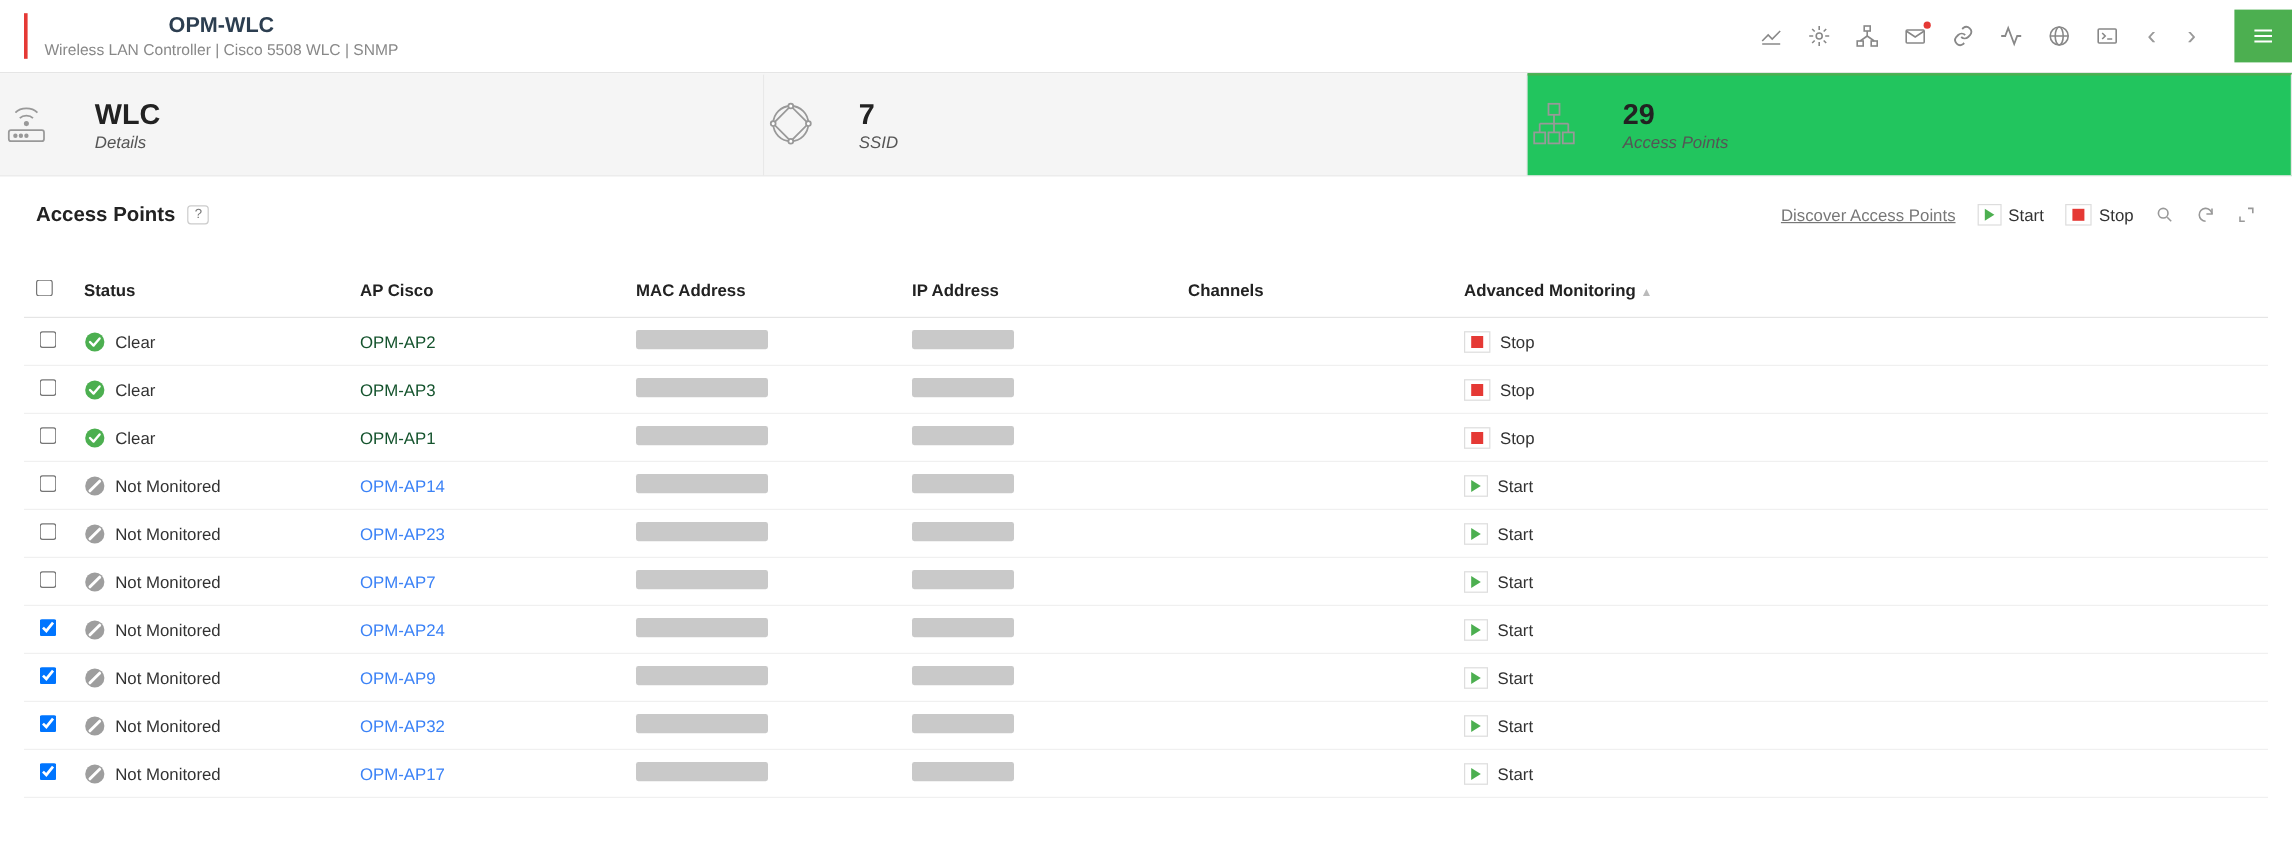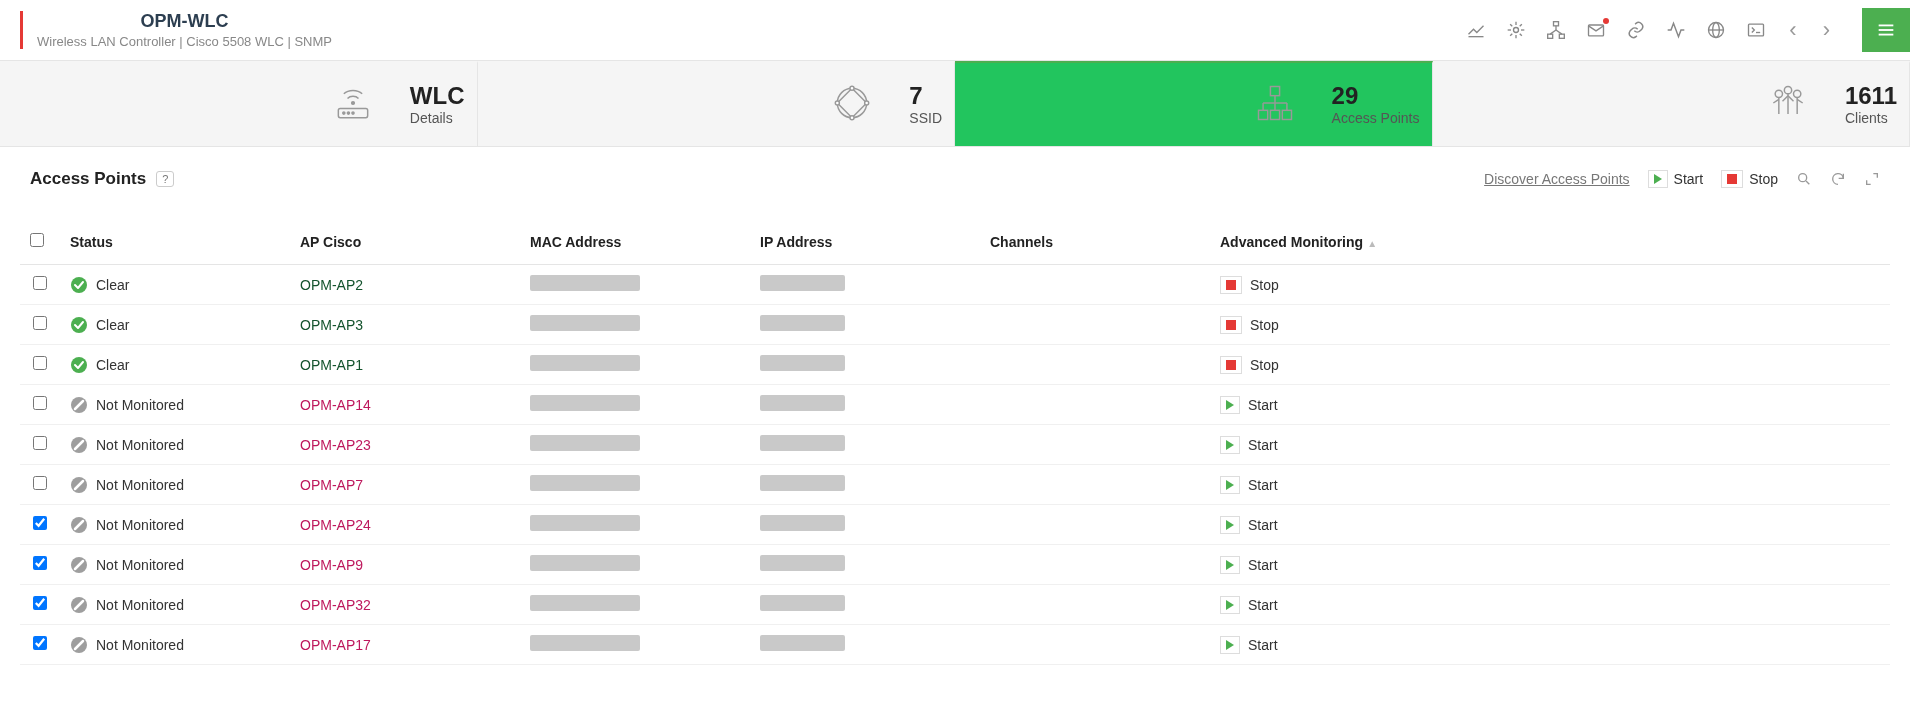--- a/index.html
+++ b/index.html
@@ -16,27 +16,27 @@
     .toolbar { display: flex; align-items: center; gap: 18px; margin-right: 0; }
     .toolbar-icon { color: #888; cursor: pointer; display: flex; align-items: center; justify-content: center; width: 22px; height: 22px; position: relative; }
     .toolbar-icon svg { width: 20px; height: 20px; }
     .mail-dot { position: absolute; top: -1px; right: -2px; width: 6px; height: 6px; border-radius: 50%; background: #e53935; }
     .nav-chevron { color: #999; font-size: 22px; cursor: pointer; padding: 0 4px; }
     .hamburger-btn { background: #4caf50; color: #fff; width: 48px; height: 44px; display: flex; align-items: center; justify-content: center; cursor: pointer; margin-left: 10px; }
     .hamburger-btn svg { width: 22px; height: 22px; stroke: #fff; }
 
     
     .stat-tabs { display: flex; border-bottom: 1px solid #e5e5e5; }
-    .stat-tab { flex: 1; display: flex; align-items: center; justify-content: flex-end; gap: 35px; padding: 18px 12px; background: #f5f5f5; border-right: 1px solid #e5e5e5; cursor: pointer; border-top: 2px solid transparent; }
+    .stat-tab { flex: 1; display: flex; align-items: center; justify-content: flex-start; gap: 35px; padding: 18px 0; background: #f5f5f5; border-right: 1px solid #e5e5e5; cursor: pointer; border-top: 2px solid transparent; }
     .stat-tab.active { background: #22c55e; border-top: 2px solid #4caf50; }
     .stat-tab-icon { color: #999; }
     .stat-tab-icon svg { width: 44px; height: 44px; }
     .stat-tab-text { text-align: left; }
     .stat-tab-value { font-size: 24px; font-weight: 700; color: #222; line-height: 1.1; }
-    .stat-tab-label { font-size: 14px; color: #555; }
+    .stat-tab-label { font-size: 14px; color: #555; font-style: italic; }
 
     
     .section-header { display: flex; align-items: center; justify-content: space-between; padding: 22px 30px 14px; }
     .section-title-wrap { display: flex; align-items: center; gap: 10px; }
     .section-title { font-size: 17px; font-weight: 700; color: #222; }
     .help-badge { border: 1px solid #ccc; border-radius: 3px; font-size: 11px; color: #777; padding: 1px 5px; cursor: pointer; }
 
     .section-actions { display: flex; align-items: center; gap: 18px; }
     .discover-link { color: #777; text-decoration: underline; cursor: pointer; font-size: 14px; }
     .act-btn { display: inline-flex; align-items: center; gap: 6px; cursor: pointer; font-size: 14px; color: #333; }
@@ -56,21 +56,21 @@
     .th-mac { width: 230px; }
     .th-ip { width: 230px; }
     .th-ch { width: 230px; }
     .th-adv { }
     input[type="checkbox"] { width: 14px; height: 14px; cursor: pointer; }
 
     .status-cell { display: flex; align-items: center; gap: 8px; }
     .status-icon-clear { width: 18px; height: 18px; }
     .status-icon-nm { width: 18px; height: 18px; }
     .ap-link { color: #14532d; cursor: pointer; }
-    .ap-plain { color: #be185d; }
+    .ap-plain { color: #3b82f6; }
     .redact { background: #c9c9c9; height: 16px; border-radius: 2px; display: inline-block; }
     .redact.mac { width: 110px; }
     .redact.ip { width: 85px; }
 
     .adv-cell { display: flex; align-items: center; gap: 8px; }
     .sort-caret { font-size: 10px; color: #bbb; margin-left: 4px; }
   </style>
 </head>
 <body>
 
@@ -208,40 +208,20 @@
         <line x1="11" y1="24" x2="37" y2="24"></line>
       </svg>
     </span>
     <div class="stat-tab-text">
       <div class="stat-tab-value">29</div>
       <div class="stat-tab-label">Access Points</div>
     </div>
   </div>
 
 
-  <div class="stat-tab">
-    <span class="stat-tab-icon">
-      <svg viewBox="0 0 48 48" fill="none" stroke="currentColor" stroke-width="1.6">
-        <circle cx="14" cy="14" r="4"></circle>
-          <circle cx="24" cy="10" r="4"></circle>
-          <circle cx="34" cy="14" r="4"></circle>
-        <line x1="14" y1="18" x2="14" y2="36"></line>
-          <line x1="24" y1="14" x2="24" y2="36"></line>
-          <line x1="34" y1="18" x2="34" y2="36"></line>
-        <line x1="8" y1="24" x2="14" y2="20"></line>
-          <line x1="18" y1="22" x2="24" y2="16"></line>
-          <line x1="30" y1="22" x2="24" y2="16"></line>
-          <line x1="40" y1="24" x2="34" y2="20"></line>
-      </svg>
-    </span>
-    <div class="stat-tab-text">
-      <div class="stat-tab-value">1611</div>
-      <div class="stat-tab-label">Clients</div>
-    </div>
-  </div>
 </div>
 
 <div class="section-header">
   <div class="section-title-wrap">
     <span class="section-title">Access Points</span>
     <span class="help-badge">?</span>
   </div>
   <div class="section-actions">
     <a class="discover-link">Discover Access Points</a>
     <span class="act-btn">

